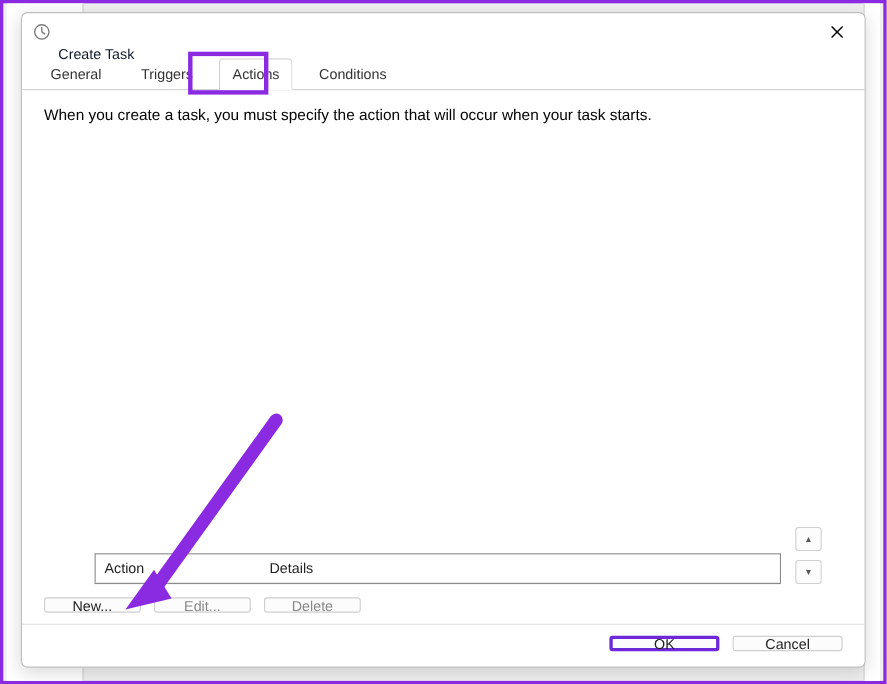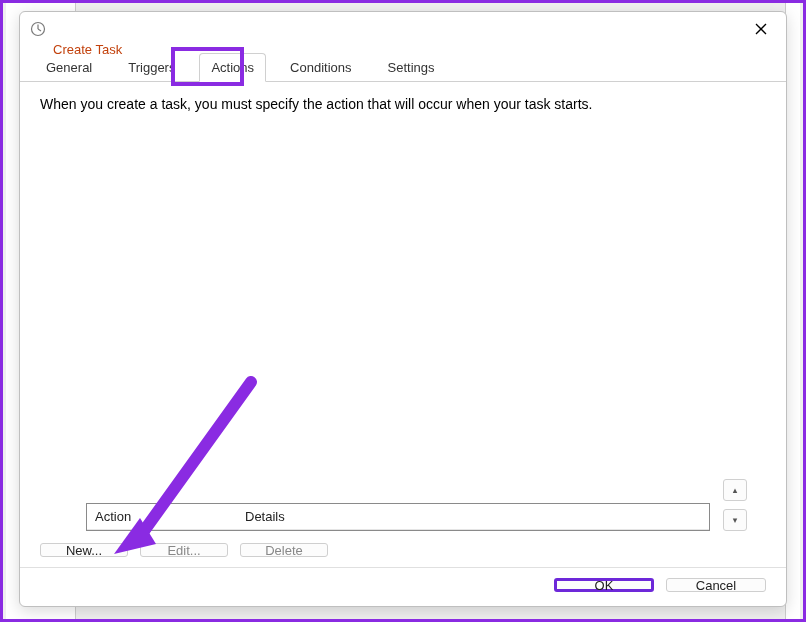--- a/index.html
+++ b/index.html
@@ -48,21 +48,21 @@
       align-items: center;
       padding: 0 10px;
       font-size: 13px;
     }
     .title-icon {
       width: 16px; height: 16px;
       margin-right: 7px;
       display: inline-flex; align-items: center; justify-content: center;
     }
     .title-icon svg { width: 16px; height: 16px; }
-    .title-text { flex: 1; color: #c2410c; margin-top: 40px; }
+    .title-text { flex: 1; color: #0f172a; margin-top: 40px; }
     .close-btn {
       width: 30px; height: 24px;
       display: flex; align-items: center; justify-content: center;
       cursor: pointer;
       color: #000;
       font-size: 14px;
     }
     .tabstrip {
       display: flex;
       padding: 6px 14px 0 14px;
@@ -204,21 +204,20 @@
           <line x1="11" y1="1" x2="1" y2="11" stroke="currentColor" stroke-width="1.3"></line>
         </svg>
     </div>
   </div>
 
   <div class="tabstrip" style="position:relative;">
     <div class="tab">General</div>
     <div class="tab">Triggers</div>
     <div class="tab active" id="tab-actions">Actions</div>
     <div class="tab">Conditions</div>
-    <div class="tab">Settings</div>
     <div class="tab-highlight" id="tab-highlight" style="left: 151px; top: 1px; width: 73px; height: 39px; border-color: rgb(138, 43, 226);"></div>
   </div>
 
   <div class="content">
     <div class="description">When you create a task, you must specify the action that will occur when your task starts.</div>
 
     <div class="middle-row">
       <div class="listview">
         <div class="lv-headers">
           <div class="lv-col action">Action</div>

